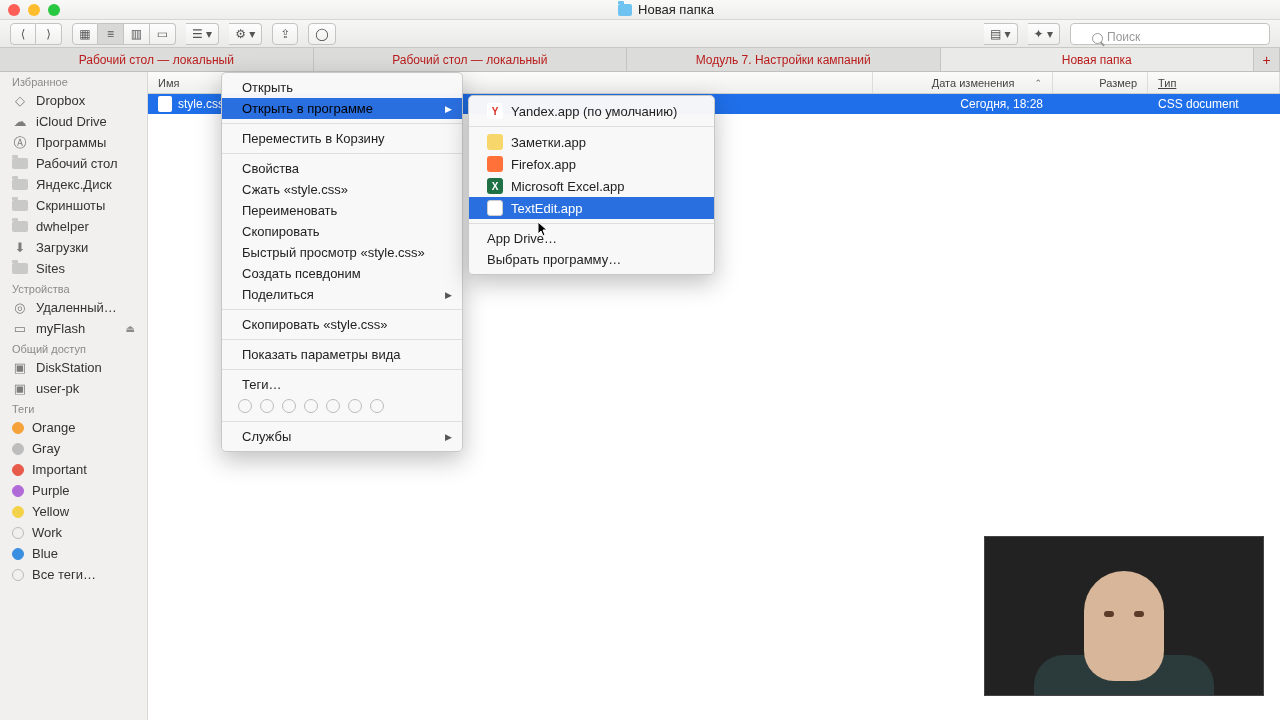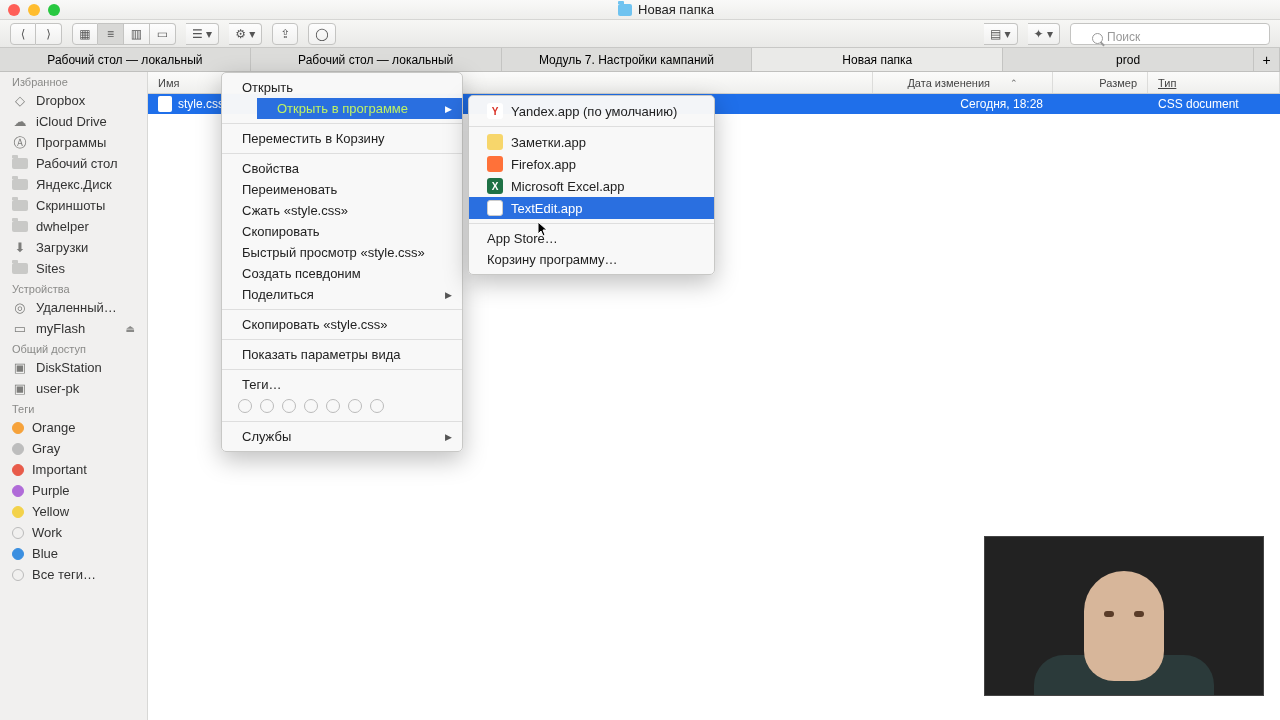--- a/index.html
+++ b/index.html
@@ -23,58 +23,58 @@
   .btn-group .tbtn + .tbtn { border-left:none; }
   .tbtn.single { border-radius:4px; }
   .tbtn.active { background:#d8d8d6; }
   .spacer { flex:1; }
   .search { width:200px; height:22px; border:1px solid #c4c4c2; border-radius:4px; background:#fff; display:flex; align-items:flex-end; padding:0 21px; color:#999; font-size:12px; gap:4px; }
   .mag { width:11px; height:11px; border:1.5px solid #999; border-radius:50%; position:relative; }
   .mag::after { content:""; position:absolute; width:5px; height:1.5px; background:#999; transform:rotate(45deg); bottom:-2px; right:-3px; }
 
   
   .wintabs { height:24px; background:#dcdcda; border-bottom:1px solid #c0c0be; display:flex; }
-  .wtab { flex:1; border-right:1px solid #c4c4c2; display:flex; align-items:center; justify-content:center; font-size:12px; color:#000000; background:#dcdcda; }
+  .wtab { flex:1; border-right:1px solid #c4c4c2; display:flex; align-items:center; justify-content:center; font-size:12px; color:#b91c1c; background:#dcdcda; }
   .wtab.active { background:#eaeae8; }
   .wtab.add { flex:0 0 26px; font-size:14px; }
 
   
   .main { display:flex; height: calc(720px - 20px - 28px - 24px); }
   .sidebar { width:148px; background:#f1f0ef; border-right:1px solid #d8d8d6; padding:0 0; overflow:hidden; }
   .sb-head { font-size:11px; color:#8a8a88; padding:4px 12px 2px; }
   .sb-item { display:flex; align-items:center; gap:8px; padding:3px 12px; font-size:13px; color:#333; }
   .sb-icon { width:16px; height:14px; display:inline-flex; align-items:center; justify-content:center; color:#7d7d7b; }
   .sb-folder { width:16px; height:11px; background:#c9c9c7; border-radius:2px; position:relative; }
   .sb-folder::before { content:""; position:absolute; top:-3px; left:0; width:6px; height:3px; background:#c9c9c7; border-radius:1px 1px 0 0;}
   .sb-dot { width:12px; height:12px; border-radius:50%; border:1px solid #bbb; display:inline-block; }
   .sb-item .eject { margin-left:auto; font-size:10px; color:#8a8a88; }
 
   
   .content { flex:1; display:flex; flex-direction:column; position:relative; background:#fff; }
   .cols { height:22px; background:linear-gradient(#fbfbfa,#efefed); border-bottom:1px solid #d0d0ce; display:flex; font-size:11px; color:#444; }
   .col { display:flex; align-items:center; padding:0 10px; border-right:1px solid #dcdcda; }
   .col.name { flex:1; }
-  .col.date { width:180px; justify-content:center; gap:20px; }
+  .col.date { width:180px; justify-content:flex-end; gap:20px; }
   .col.size { width:95px; justify-content:flex-end;}
   .col.kind { width:132px;text-decoration:underline; }
   .sort-caret { font-size:9px; color:#666; }
 
   
   .filerow { height:20px; background:#1f6fea; color:#fff; display:flex; align-items:center; font-size:12px; }
   .fname { flex:1; display:flex; align-items:center; gap:6px; padding-left:10px; }
   .ficon { width:14px; height:16px; background:#fff; border-radius:2px; display:inline-block; position:relative; }
   .fdate { width:180px; text-align:right; padding-right:10px;}
   .fsize { width:95px; text-align:right; padding-right:10px;margin-top:36px;}
   .fkind { width:132px; padding-left:10px;}
 
   
   .ctxmenu { position:absolute; top:0; left:73px; width:242px; background:rgba(248,248,248,0.98); border:1px solid #c8c8c6; border-radius:5px; box-shadow:0 8px 24px rgba(0,0,0,0.25); padding:4px 0; font-size:13px; }
   .mi { padding:3px 20px; position:relative; display:flex; align-items:center; }
   .mi.sub::after { content:"▶"; font-size:9px; position:absolute; right:10px; color:#555; }
-  .mi.sel { background:#2a6fe0; color:#bef264;margin-left:35px; }
+  .mi.sel { background:#2a6fe0; color:#000000; }
   .mi.sel.sub::after { color:#fff; }
   .msep { height:1px; background:#dedede; margin:4px 0; }
   .tagrow { padding:4px 16px; display:flex; gap:8px; }
   .tagcircle { width:14px; height:14px; border:1px solid #bbb; border-radius:50%; }
 
   .submenu { position:absolute; top:23px; left:320px; width:247px; background:rgba(248,248,248,0.98); border:1px solid #c8c8c6; border-radius:5px; box-shadow:0 8px 24px rgba(0,0,0,0.25); padding:4px 0; font-size:13px; }
   .smi { padding:3px 18px; display:flex; align-items:center; gap:8px; }
   .smi.sel { background:#2a6fe0; color:#fff; }
   .appicon { width:16px; height:16px; border-radius:3px; display:inline-flex; align-items:center; justify-content:center; font-size:10px; font-weight:bold; }
 
@@ -141,23 +141,20 @@
     </div>
   <div class="wtab">
       <span>Рабочий стол — локальный</span>
     </div>
   <div class="wtab">
       <span>Модуль 7. Настройки кампаний</span>
     </div>
   <div class="wtab active">
       <span>Новая папка</span>
     </div>
-  <div class="wtab">
-      <span>prod</span>
-    </div>
   <div class="wtab add">+</div>
 </div>
 
 <div class="main">
 
   <div class="sidebar">
     <div class="sb-head">Избранное</div>
     <div class="sb-item">
         <span class="sb-icon">◇</span>
         <span>Dropbox</span>
@@ -297,24 +294,24 @@
         </div>
       <div class="msep"></div>
       <div class="mi">
           <span>Переместить в Корзину</span>
         </div>
       <div class="msep"></div>
       <div class="mi">
           <span>Свойства</span>
         </div>
       <div class="mi">
+          <span>Сжать «style.css»</span>
+        </div>
+      <div class="mi">
           <span>Переименовать</span>
-        </div>
-      <div class="mi">
-          <span>Сжать «style.css»</span>
         </div>
       <div class="mi">
           <span>Скопировать</span>
         </div>
       <div class="mi">
           <span>Быстрый просмотр «style.css»</span>
         </div>
       <div class="mi">
           <span>Создать псевдоним</span>
         </div>
@@ -365,24 +362,24 @@
       <div class="smi">
           <span class="appicon" style="background:#1e7145;color:#fff">X</span>
           <span>Microsoft Excel.app</span>
         </div>
       <div class="smi sel">
           <span class="appicon" style="background:#fff;border:1px solid #ccc"></span>
           <span>TextEdit.app</span>
         </div>
       <div class="msep"></div>
       <div class="smi">
-          <span>App Store…</span>
-        </div>
-      <div class="smi">
-          <span>Корзину программу…</span>
+          <span>App Drive…</span>
+        </div>
+      <div class="smi">
+          <span>Выбрать программу…</span>
         </div>
     </div>
 
     <div class="cursor">
       <svg viewBox="0 0 12 16">
           <path d="M0 0 L0 12 L3 9 L5 14 L7 13 L5 8 L9 8 Z" fill="#000" stroke="#fff" stroke-width="1"></path>
         </svg>
     </div>
 
     <div class="webcam">

